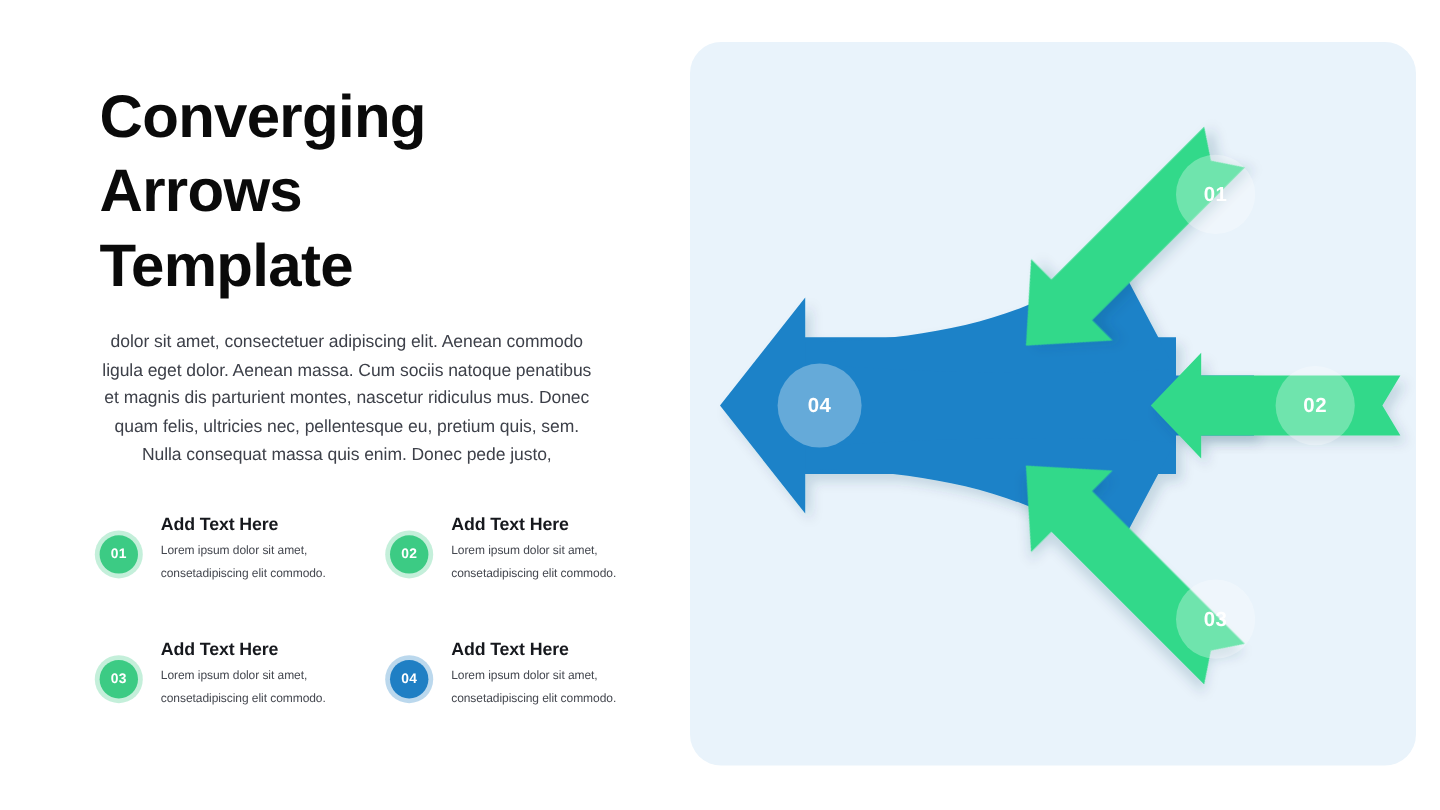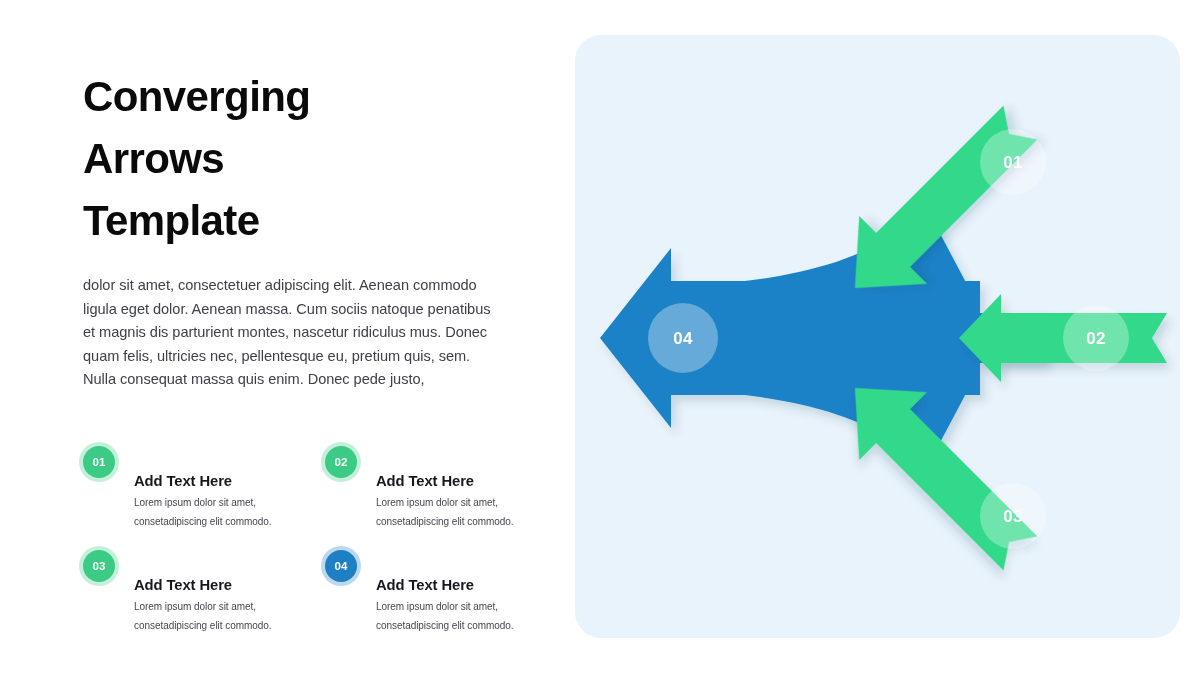--- a/index.html
+++ b/index.html
@@ -22,35 +22,36 @@
   
   .left-col {
     position: absolute;
     left: 83px;
     top: 66px;
     width: 470px;
   }
 
   .title {
     font-family: "Liberation Sans", sans-serif;
-    font-size: 42px;
+    font-size: 50px;
     line-height: 62px;
     font-weight: bold;
     letter-spacing: -0.6px;
     color: #0a0a0a;
     white-space: pre-line;
   }
 
   .body-copy {
     margin-top: 22px;
     width: 412px;
     font-size: 14.6px;
     line-height: 23.5px;
     color: #3d4049;
     letter-spacing: -0.05px;
+    text-align: center;
   }
 
   
   .legend {
     position: absolute;
     left: 83px;
     top: 424px;
     width: 490px;
     display: grid;
     grid-template-columns: 242px 242px;
@@ -89,21 +90,20 @@
   }
 
   .legend-text { margin-left: 19px; padding-top: 6px; }
 
   .legend-heading {
     font-size: 14.8px;
     font-weight: bold;
     color: #16181d;
     letter-spacing: -0.1px;
     margin-bottom: 5px;
-    margin-top: 43px;
   }
   .legend-desc {
     font-size: 10px;
     line-height: 18.5px;
     color: #44474f;
     white-space: pre-line;
     letter-spacing: -0.05px;
   }
 
   

